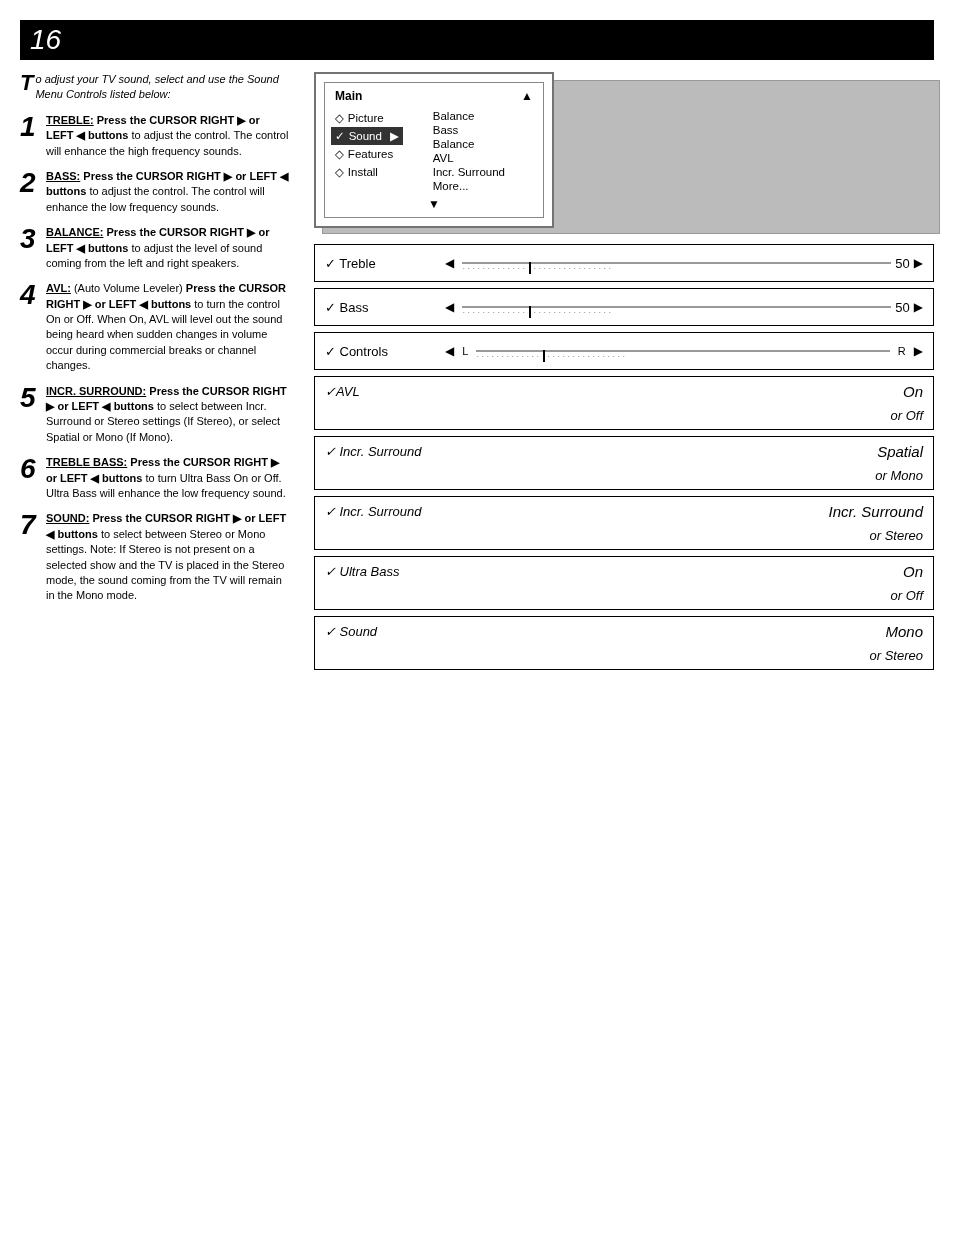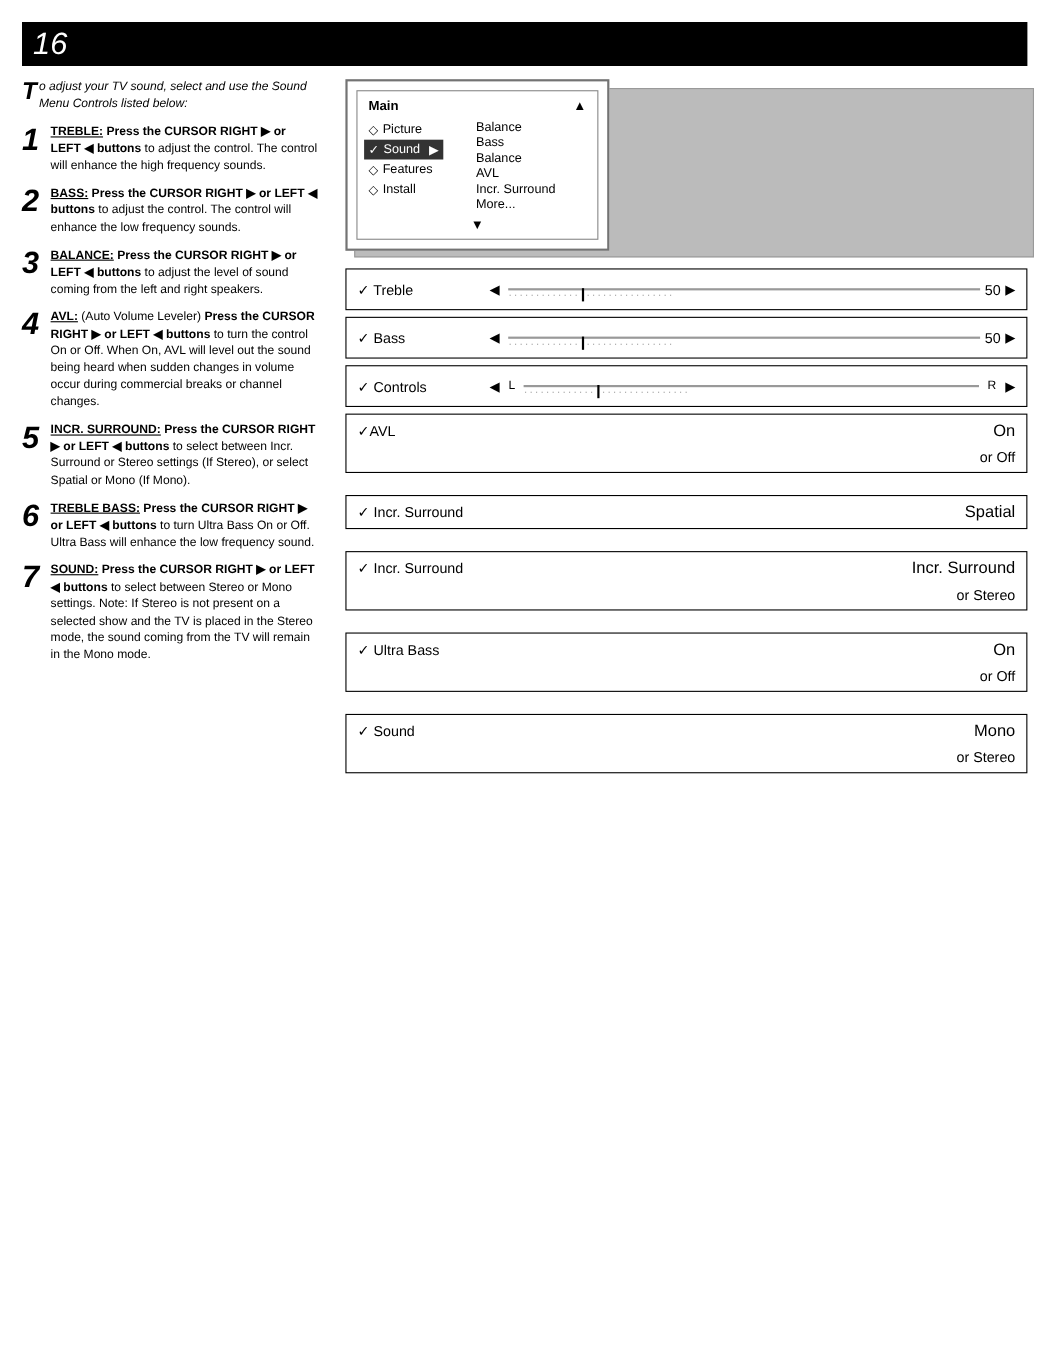--- a/index.html
+++ b/index.html
@@ -161,21 +161,22 @@
       position: relative;
       margin: 0 4px;
     }
     .or-text {
       font-size: 13px;
       color: #000000;
     }
 
     .control-row-pair {
       border: 1.5px solid #000;
-      margin-bottom: 20px;
+      margin-bottom: 6px;
+      font-style: italic;
     }
     .crp-top {
       display: flex;
       align-items: center;
       padding: 6px 10px;
     }
     .crp-bottom {
       display: flex;
       align-items: center;
       padding: 2px 10px 6px 10px;
@@ -342,20 +343,23 @@
       <div class="crp-bottom">
         <span class="or-text">or Off</span>
       </div>
     </div>
 
     <div class="control-row-pair">
       <div class="crp-top">
         <span style="font-size:13px;">✓ Incr. Surround</span>
         <span style="margin-left:auto;font-size:15px;text-align:right;">Spatial</span>
       </div>
+      <div class="crp-bottom">
+        <span class="or-text">or Mono</span>
+      </div>
     </div>
 
     <div class="control-row-pair">
       <div class="crp-top">
         <span style="font-size:13px;">✓ Incr. Surround</span>
         <span style="margin-left:auto;font-size:15px;">Incr. Surround</span>
       </div>
       <div class="crp-bottom">
         <span class="or-text">or Stereo</span>
       </div>

